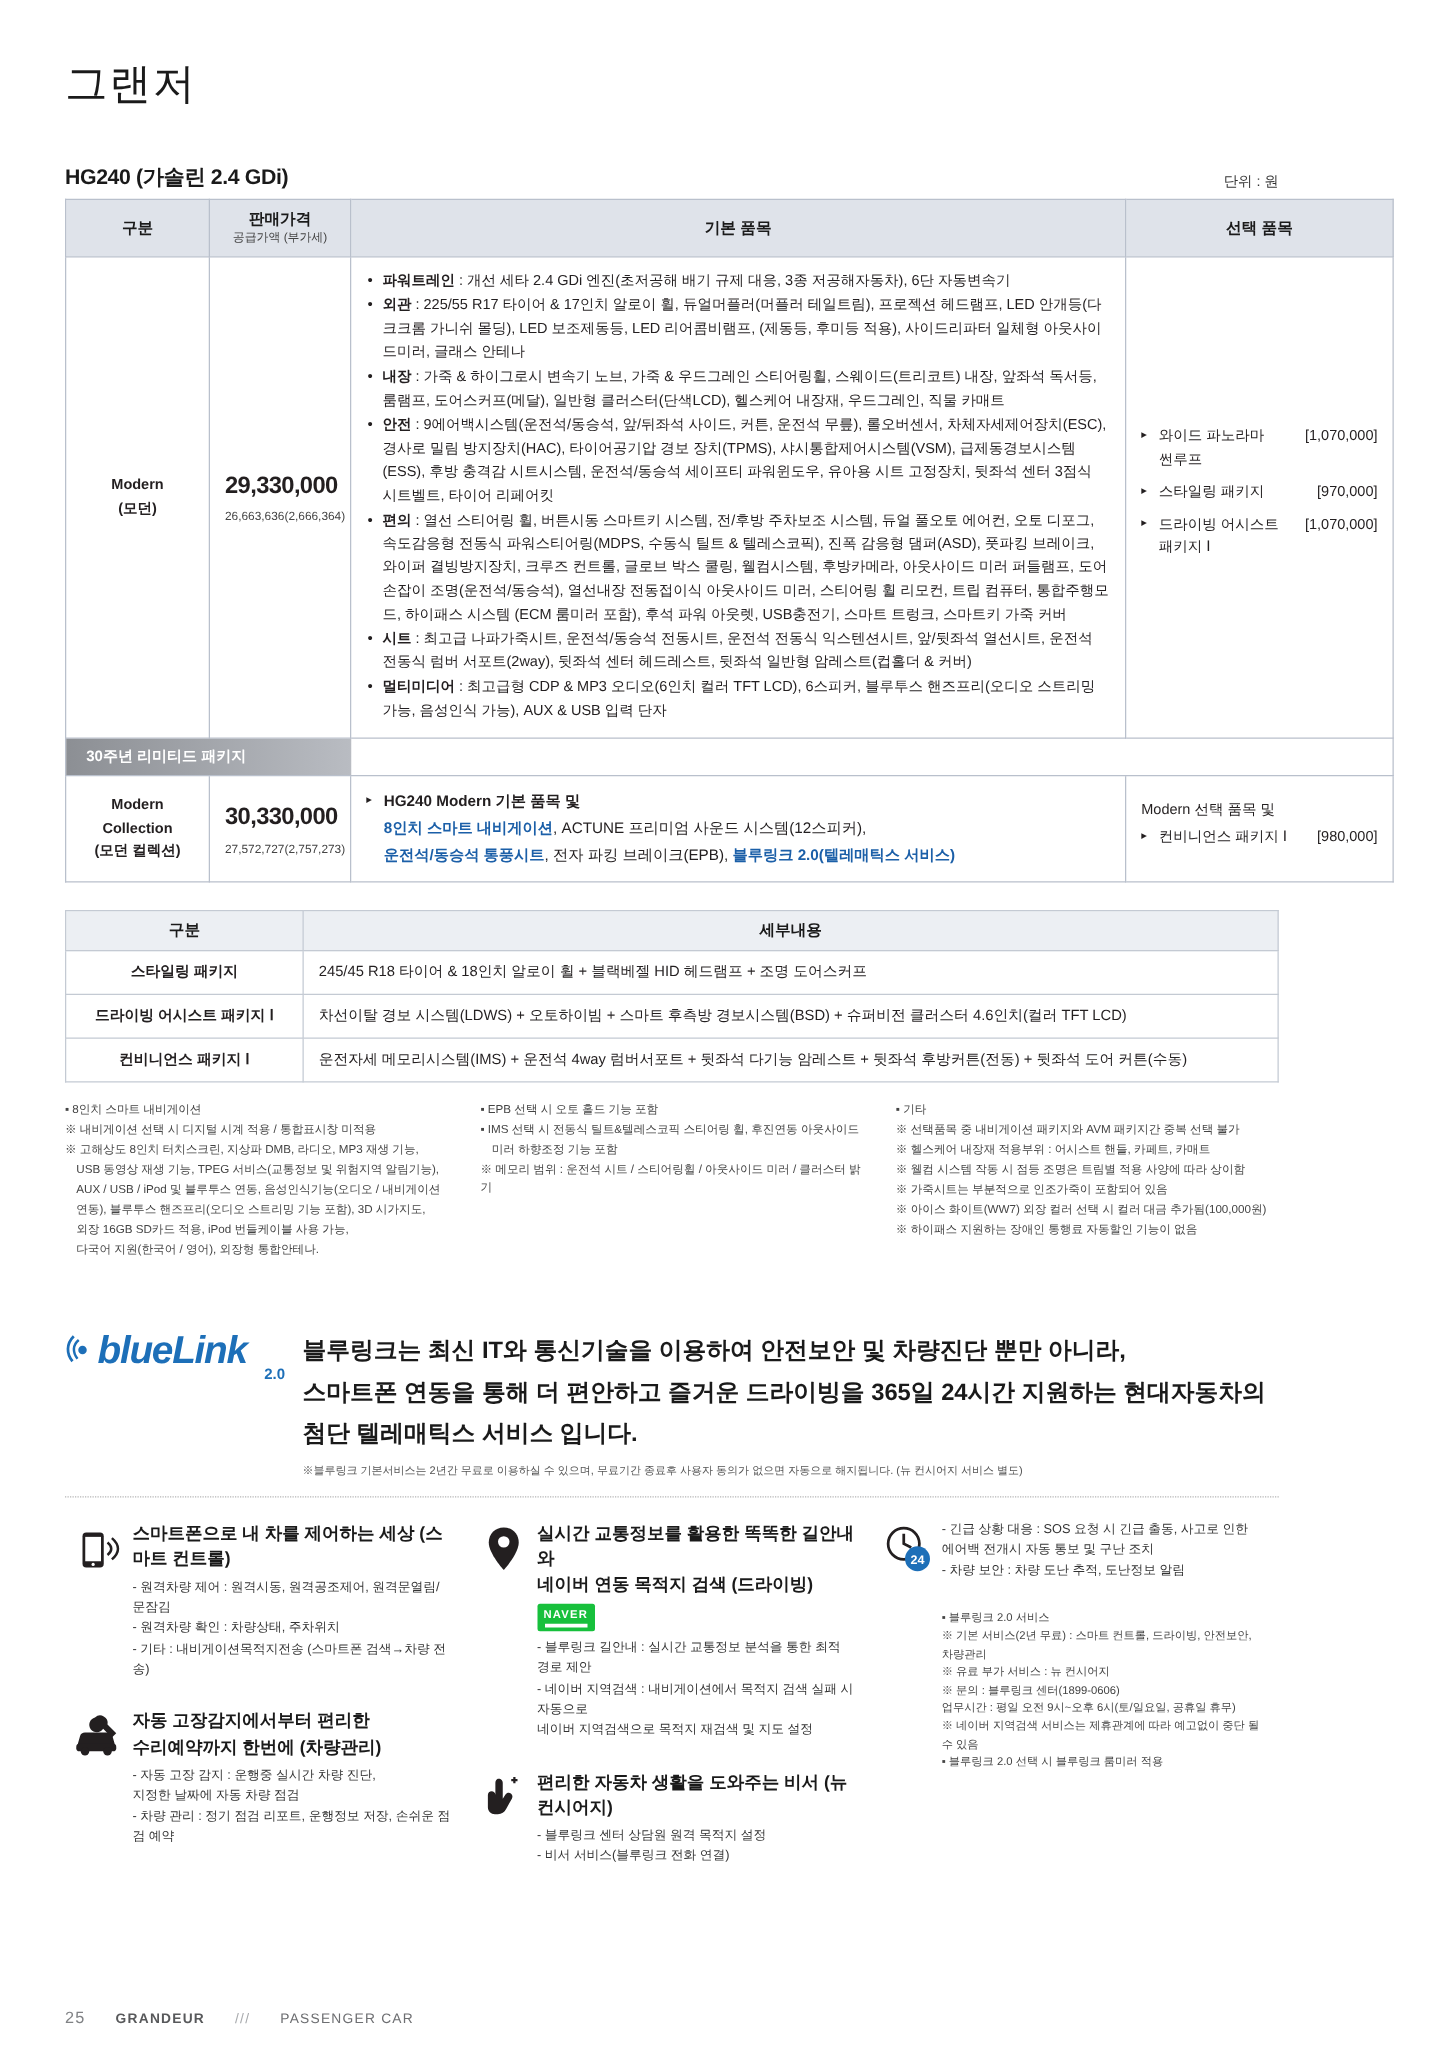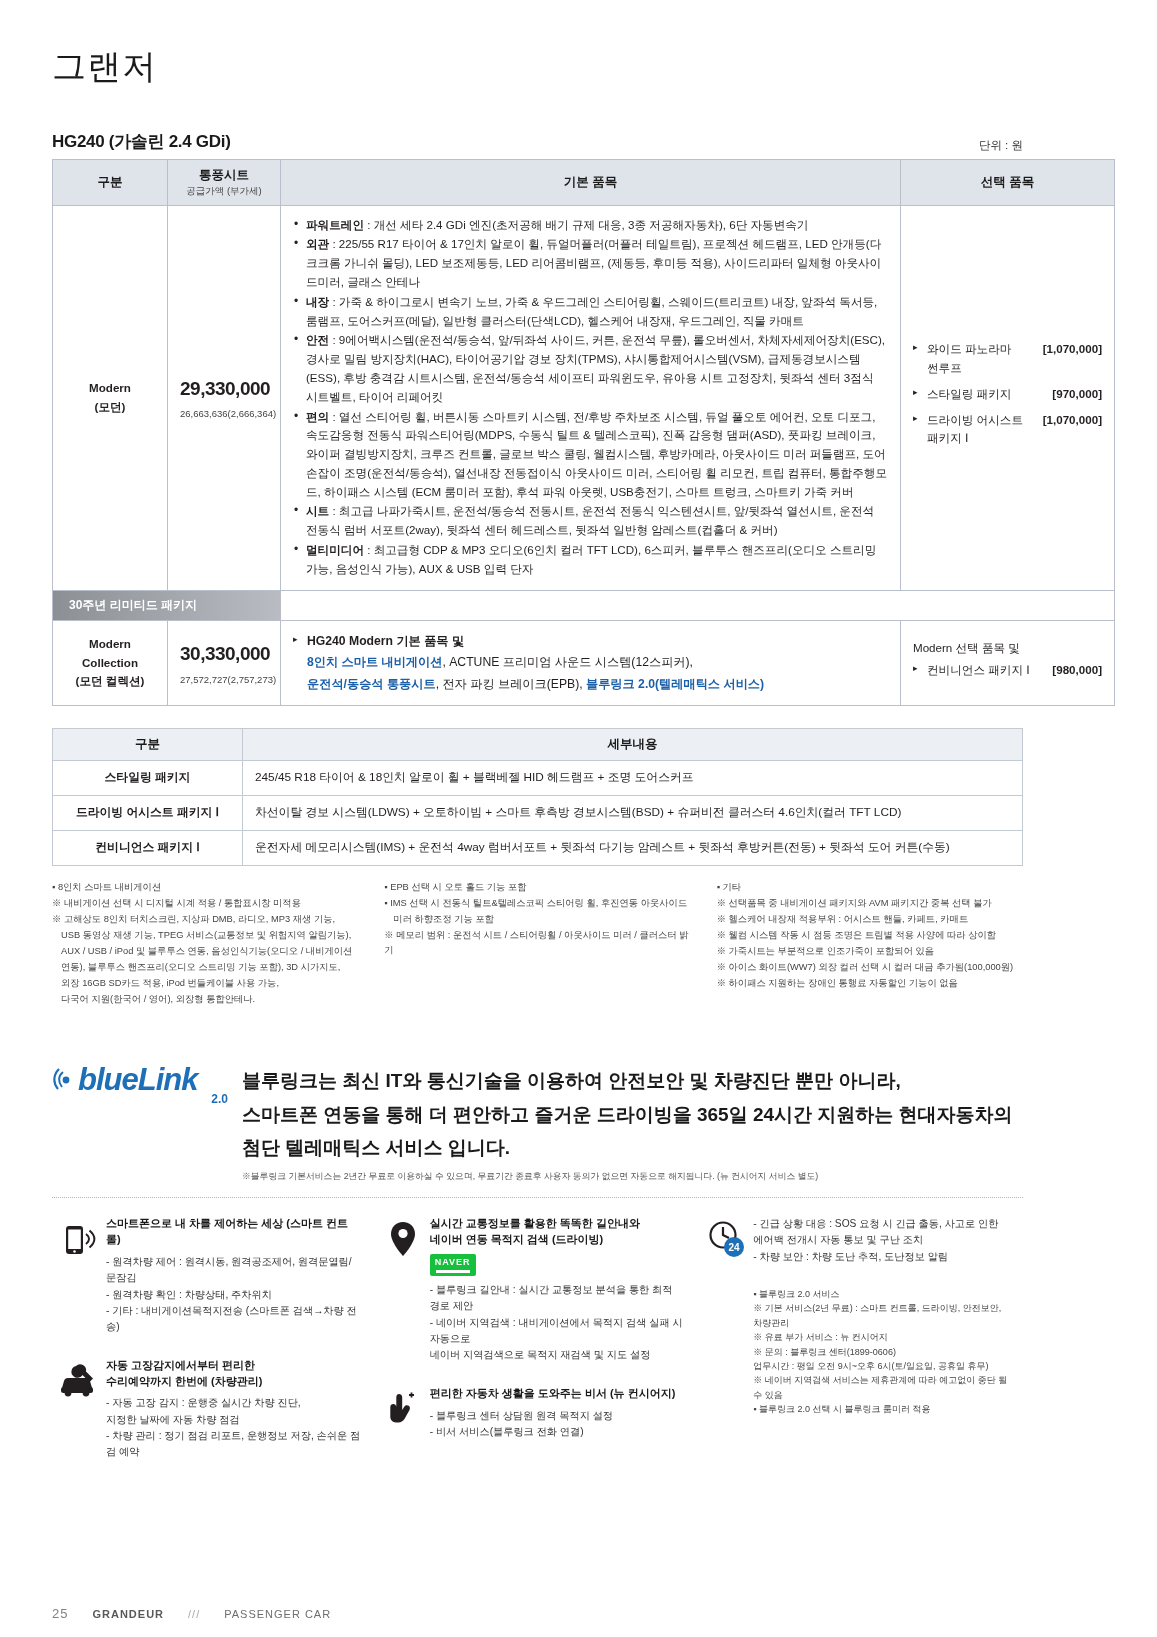--- a/index.html
+++ b/index.html
@@ -68,21 +68,21 @@
     content: "•"; position: absolute; left: 1px; top: -1px; font-size: 12px; color:#231f20;
   }
   .lbl { font-weight: 700; }
 
   
   ul.opts { list-style: none; margin: 0; padding: 0; font-size: 11.6px; }
   ul.opts > li { position: relative; padding-left: 14px; margin-bottom: 7px; display: flex; justify-content: space-between; }
   ul.opts > li:before {
     content: "▸"; position: absolute; left: 0; top: 0px; font-size: 9px; color:#231f20;
   }
-  .opt-price { font-weight: 700; white-space: nowrap; margin-left: 18px; }
+  .opt-price { font-weight: 400; white-space: nowrap; margin-left: 18px; }
   .opt-cell { vertical-align: middle !important; }
 
   
   .band {
     background: linear-gradient(to right,#8c8f94,#b9bcc2);
     color: #fff;
     font-size: 12px;
     font-weight: 700;
     padding: 5px 10px 5px 16px;
     display: inline-block;
@@ -124,21 +124,21 @@
   .bl-copy .l1 { font-size: 19px; font-weight: 700; line-height: 1.75; color:#1a1a1a;}
   .bl-disc { font-size: 8.8px; color: #555; margin-top: 7px; }
   .hr-dot { border: none; border-top: 1px dotted #b5b5b5; margin: 14px 0 0 0; }
 
   
   .feat-grid { display: flex; margin-top: 18px; }
   .feat-col { flex: 1; padding-right: 14px; }
   .feat { display: flex; margin-bottom: 22px; }
   .feat .ico { width: 54px; flex: none; display:flex; align-items:flex-start; justify-content:center; padding-top:2px;}
   .feat .body { flex: 1; }
-  .feat h4 { margin: 0 0 6px 0; font-size: 11px; font-weight: 700; line-height: 1.45; color:#1a1a1a;}
+  .feat h4 { margin: 0 0 6px 0; font-size: 14px; font-weight: 700; line-height: 1.45; color:#1a1a1a;}
   .feat p { margin: 0; font-size: 10.2px; color: #333; line-height: 1.6; }
   .naver-badge {
     background: #17c03c; color: #fff; font-size: 9px; font-weight: 700; text-align:center;
     border-radius: 2px; padding: 3px 0; width: 46px; margin-top: 5px; letter-spacing: 1px;
   }
   .naver-badge .bar { display:block; height:3px; background:#fff; margin:3px 6px 0 6px; }
   .bl-notes { font-size: 9px; color: #444; line-height: 1.6; }
   .bl-notes p { margin: 0; }
 
   
@@ -167,21 +167,21 @@
     <colgroup>
       <col class="col-cat">
         <col class="col-price">
         <col class="col-items">
         <col class="col-opt">
     </colgroup>
     <thead>
       <tr>
         <th>구분</th>
         <th>
-          <span>통풍시트</span>
+          <span>판매가격</span>
           <span class="sub">공급가액 (부가세)</span>
         </th>
         <th>기본 품목</th>
         <th>선택 품목</th>
       </tr>
     </thead>
     <tbody>
       <tr>
         <td class="cat-cell">
           <div>Modern</div>

